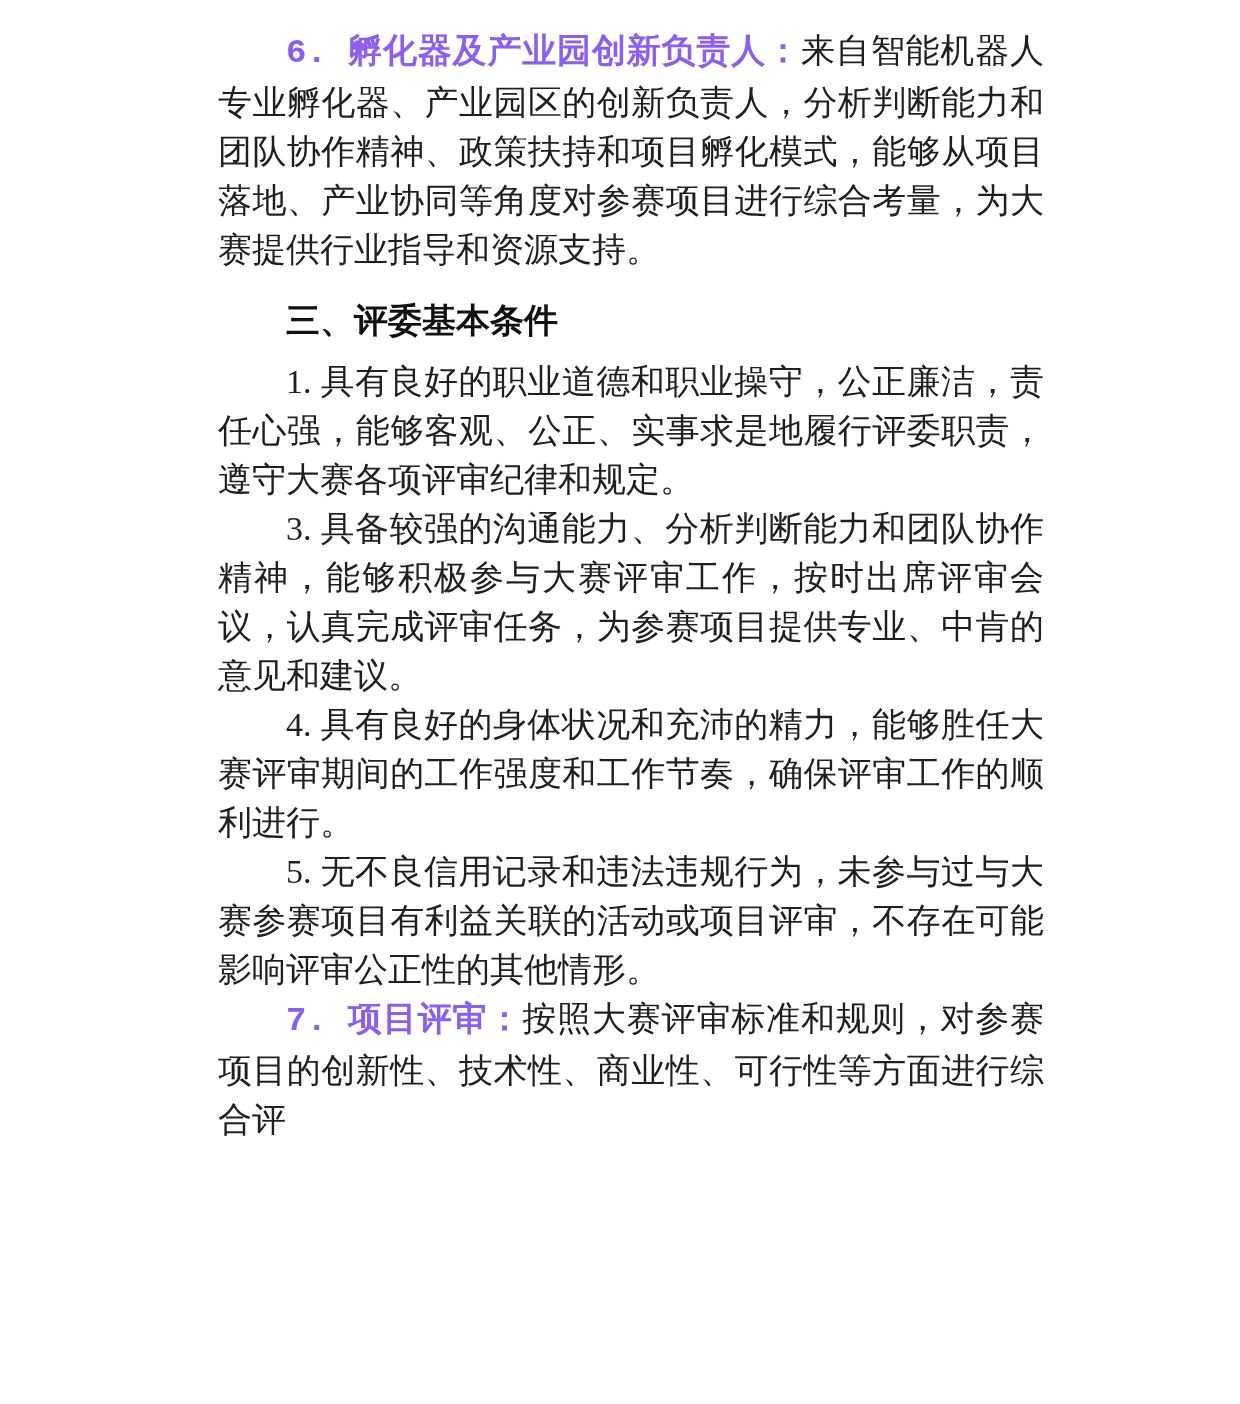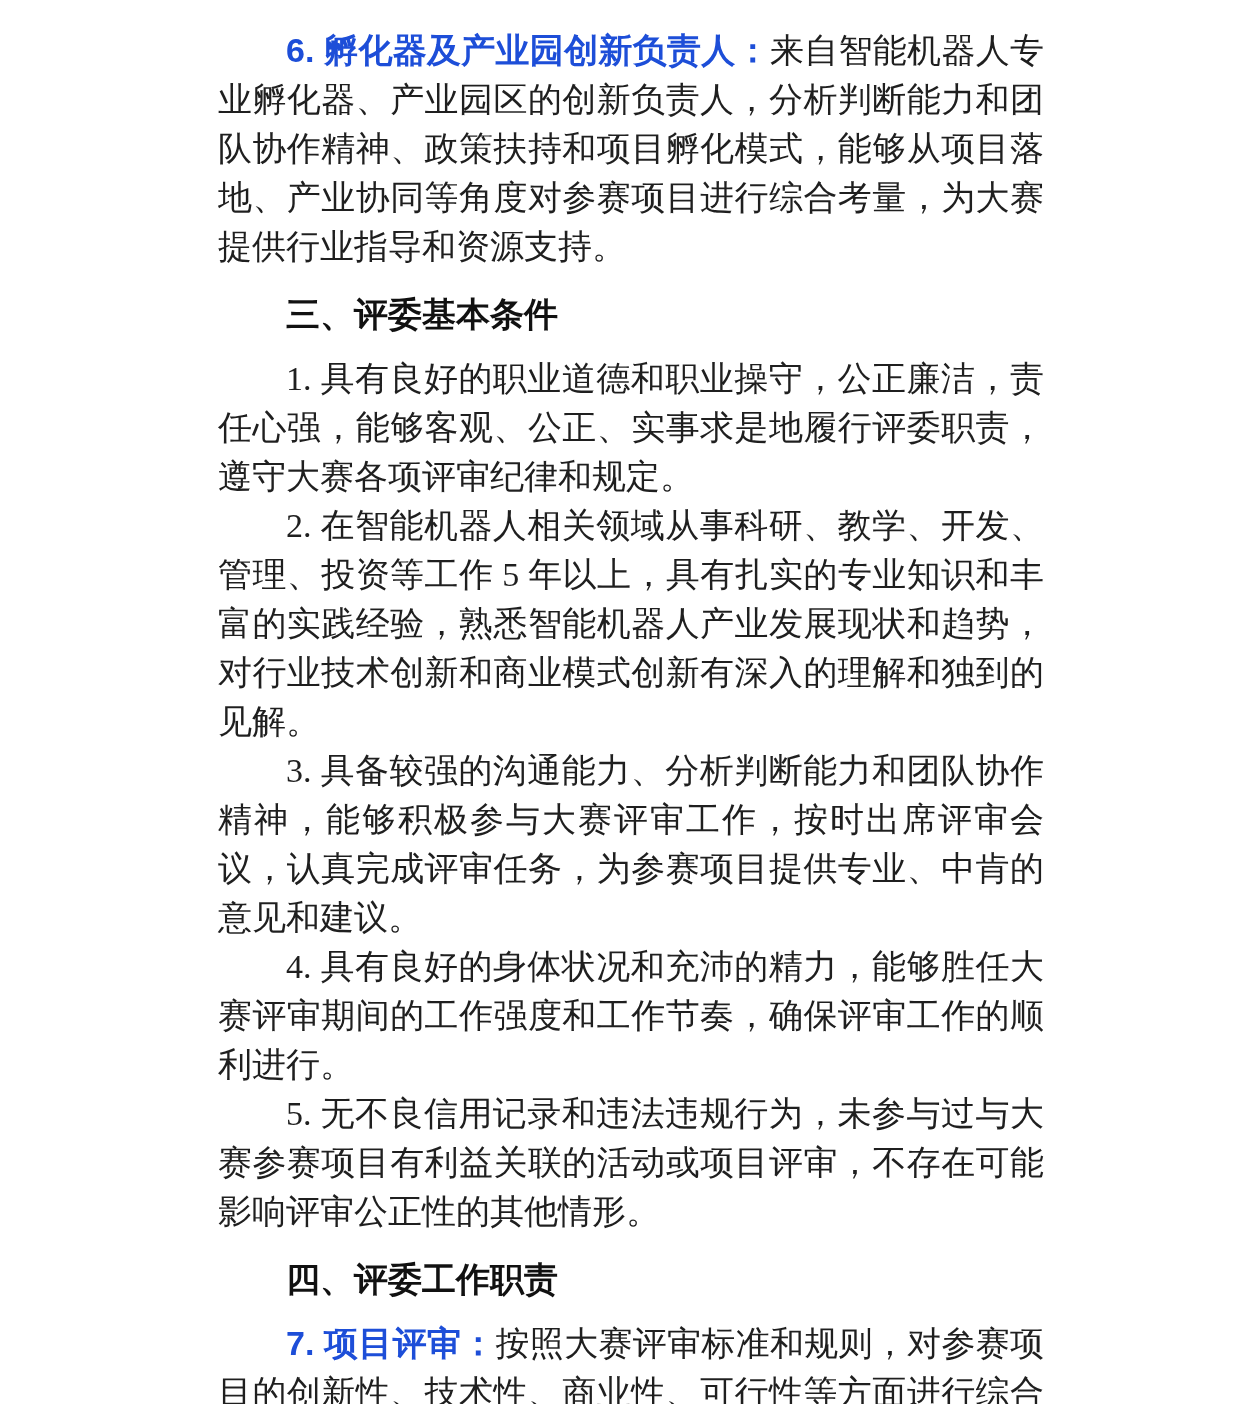--- a/index.html
+++ b/index.html
@@ -29,48 +29,46 @@
   .para {
     margin: 0;
     padding: 0;
     text-indent: 2em;
     word-break: break-all;
   }
   .heading {
     margin: 22px 0 12px 0;
     padding: 0;
     text-indent: 2em;
-    font-family: Liberation Mono, monospace;
+    font-family: Liberation Sans, sans-serif;
     font-weight: 700;
     font-size: 34px;
     line-height: 49px;
     color: #111111;
   }
   .lead-bold {
-    font-family: Liberation Sans, sans-serif;
+    font-family: Liberation Mono, monospace;
     font-weight: 700;
-    color: #1d4ed8;
+    color: #8b5cf6;
   }
 </style>
 </head>
 <body>
 
 <div class="page">
 
   <p class="para"><span class="lead-bold">6. 孵化器及产业园创新负责人：</span><span>来自智能机器人专业孵化器、产业园区的创新负责人，分析判断能力和团队协作精神、政策扶持和项目孵化模式，能够从项目落地、产业协同等角度对参赛项目进行综合考量，为大赛提供行业指导和资源支持。</span></p>
 
   <h2 class="heading">三、评委基本条件</h2>
 
   <p class="para">1. 具有良好的职业道德和职业操守，公正廉洁，责任心强，能够客观、公正、实事求是地履行评委职责，遵守大赛各项评审纪律和规定。</p>
 
-  <p class="para">2. 在智能机器人相关领域从事科研、教学、开发、管理、投资等工作 5 年以上，具有扎实的专业知识和丰富的实践经验，熟悉智能机器人产业发展现状和趋势，对行业技术创新和商业模式创新有深入的理解和独到的见解。</p>
 
   <p class="para">3. 具备较强的沟通能力、分析判断能力和团队协作精神，能够积极参与大赛评审工作，按时出席评审会议，认真完成评审任务，为参赛项目提供专业、中肯的意见和建议。</p>
 
   <p class="para">4. 具有良好的身体状况和充沛的精力，能够胜任大赛评审期间的工作强度和工作节奏，确保评审工作的顺利进行。</p>
 
   <p class="para">5. 无不良信用记录和违法违规行为，未参与过与大赛参赛项目有利益关联的活动或项目评审，不存在可能影响评审公正性的其他情形。</p>
 
-  <h2 class="heading">四、评委工作职责</h2>
 
   <p class="para"><span class="lead-bold">7. 项目评审：</span><span>按照大赛评审标准和规则，对参赛项目的创新性、技术性、商业性、可行性等方面进行综合评</span></p>
 
 </div>
 
 </body></html>

